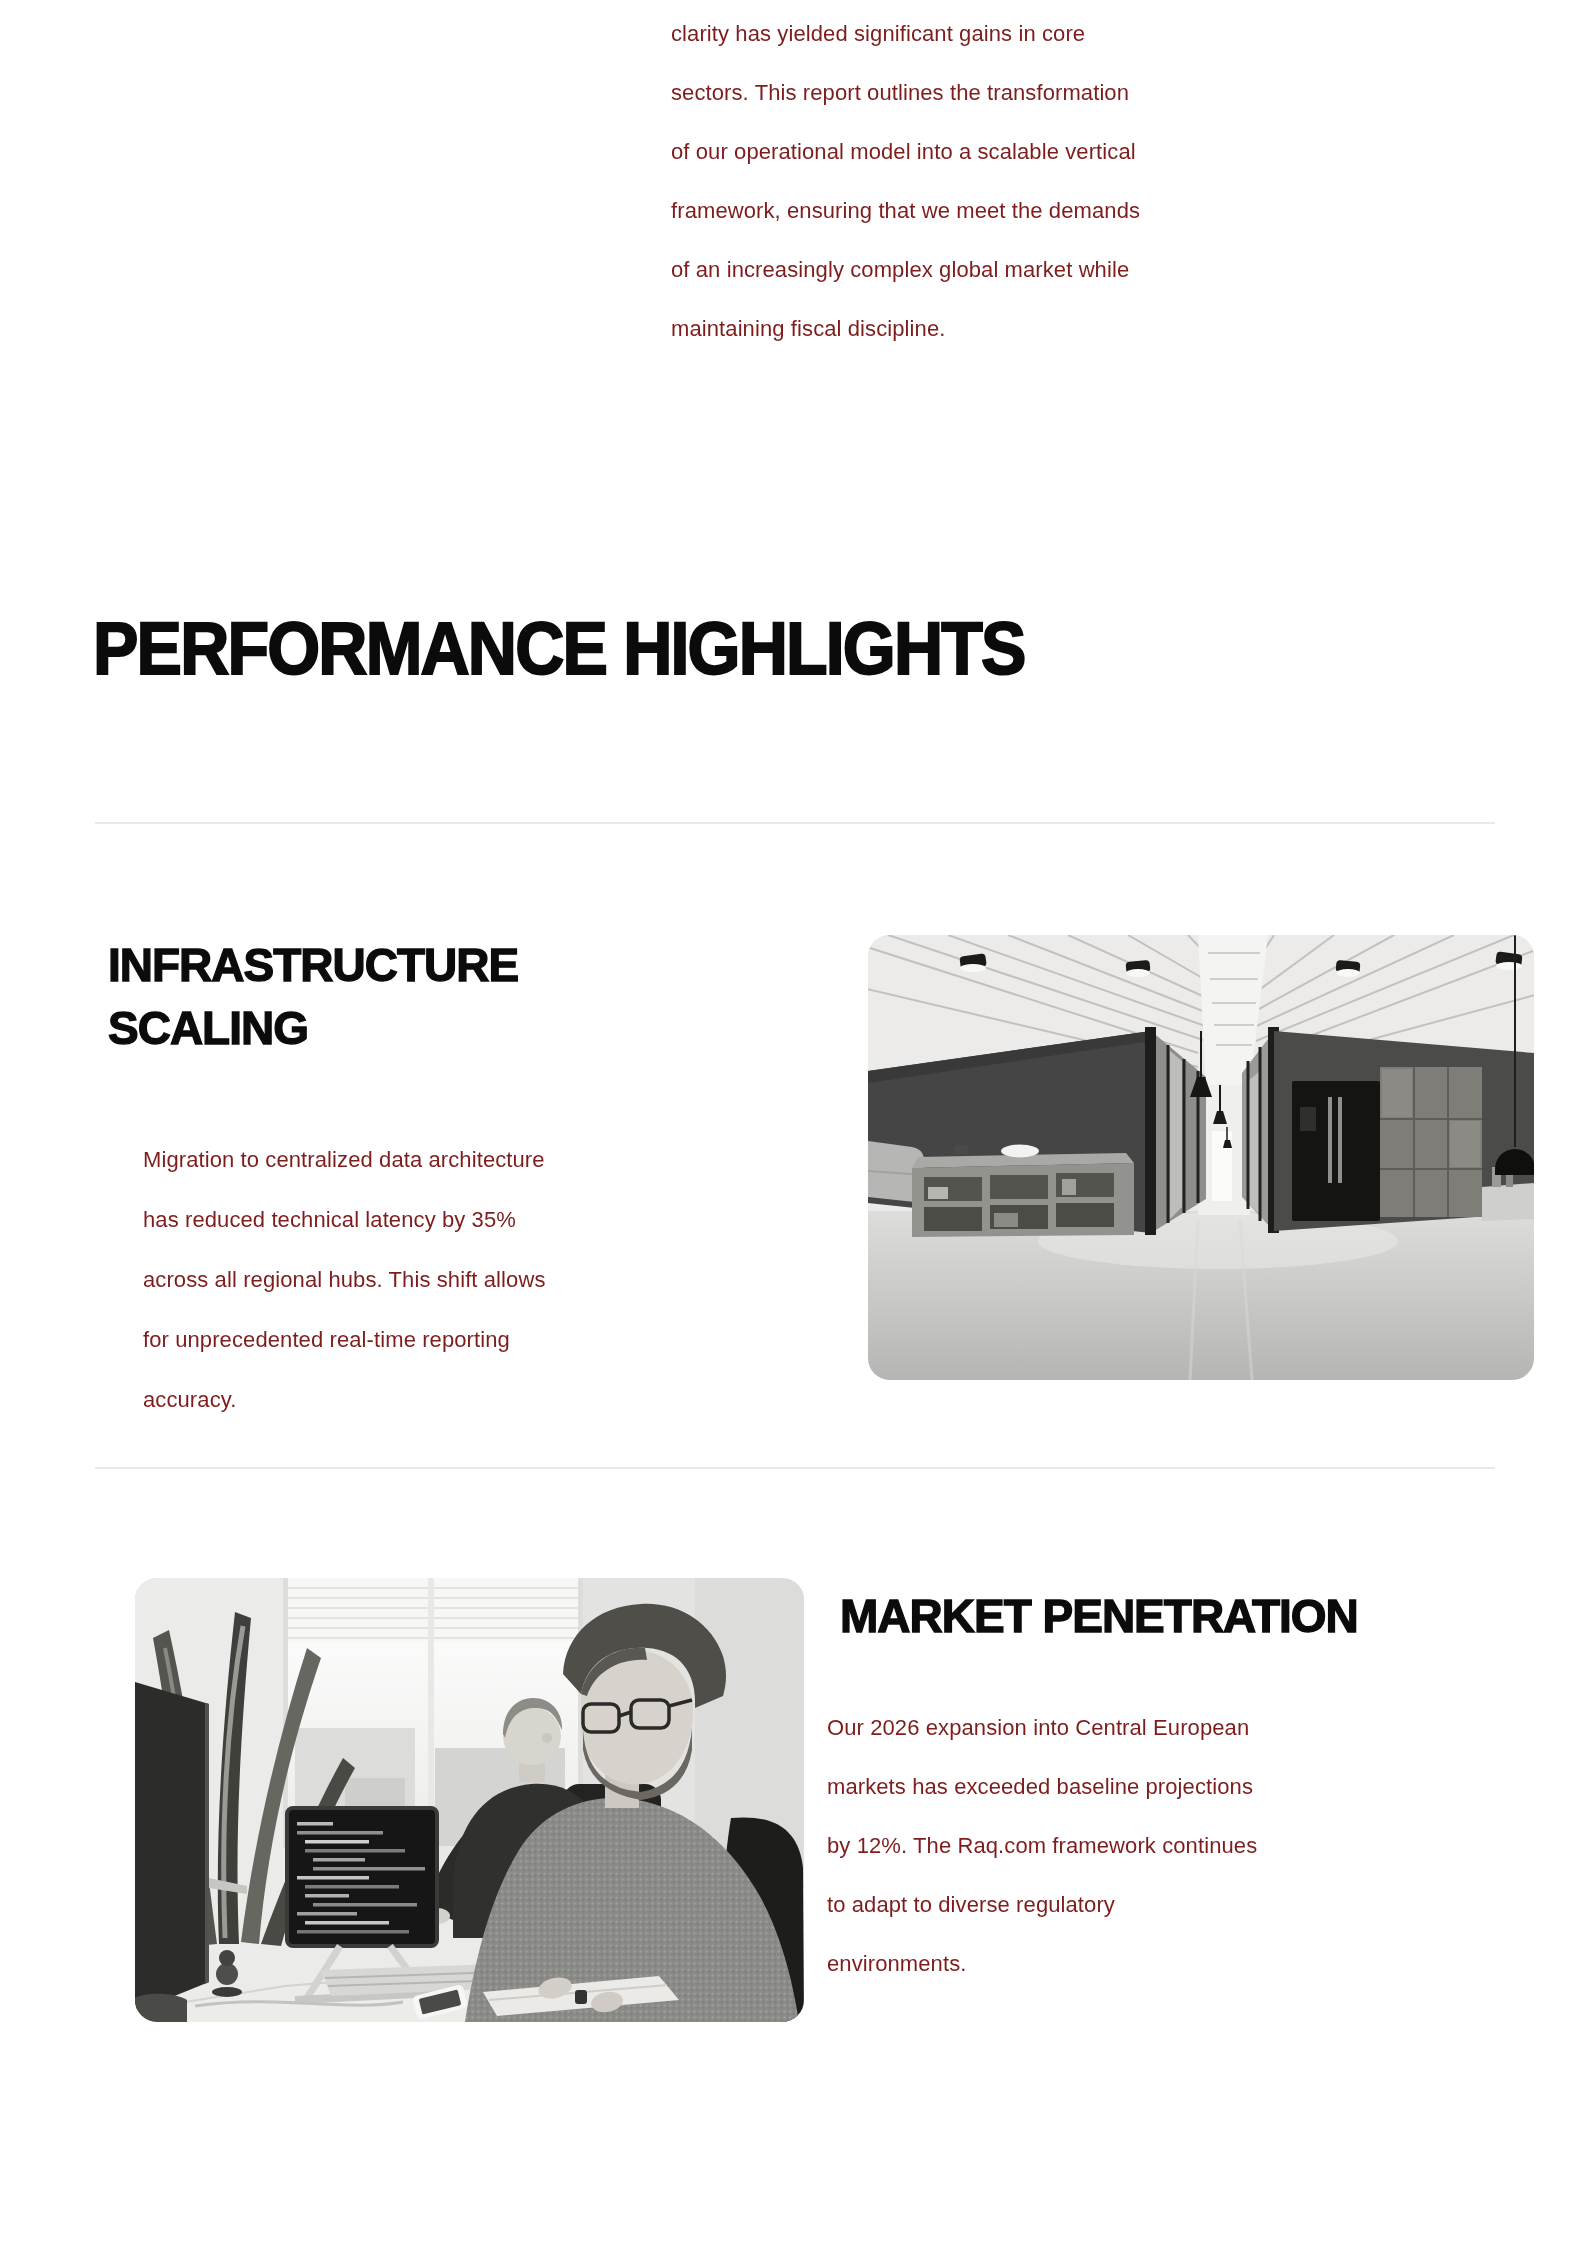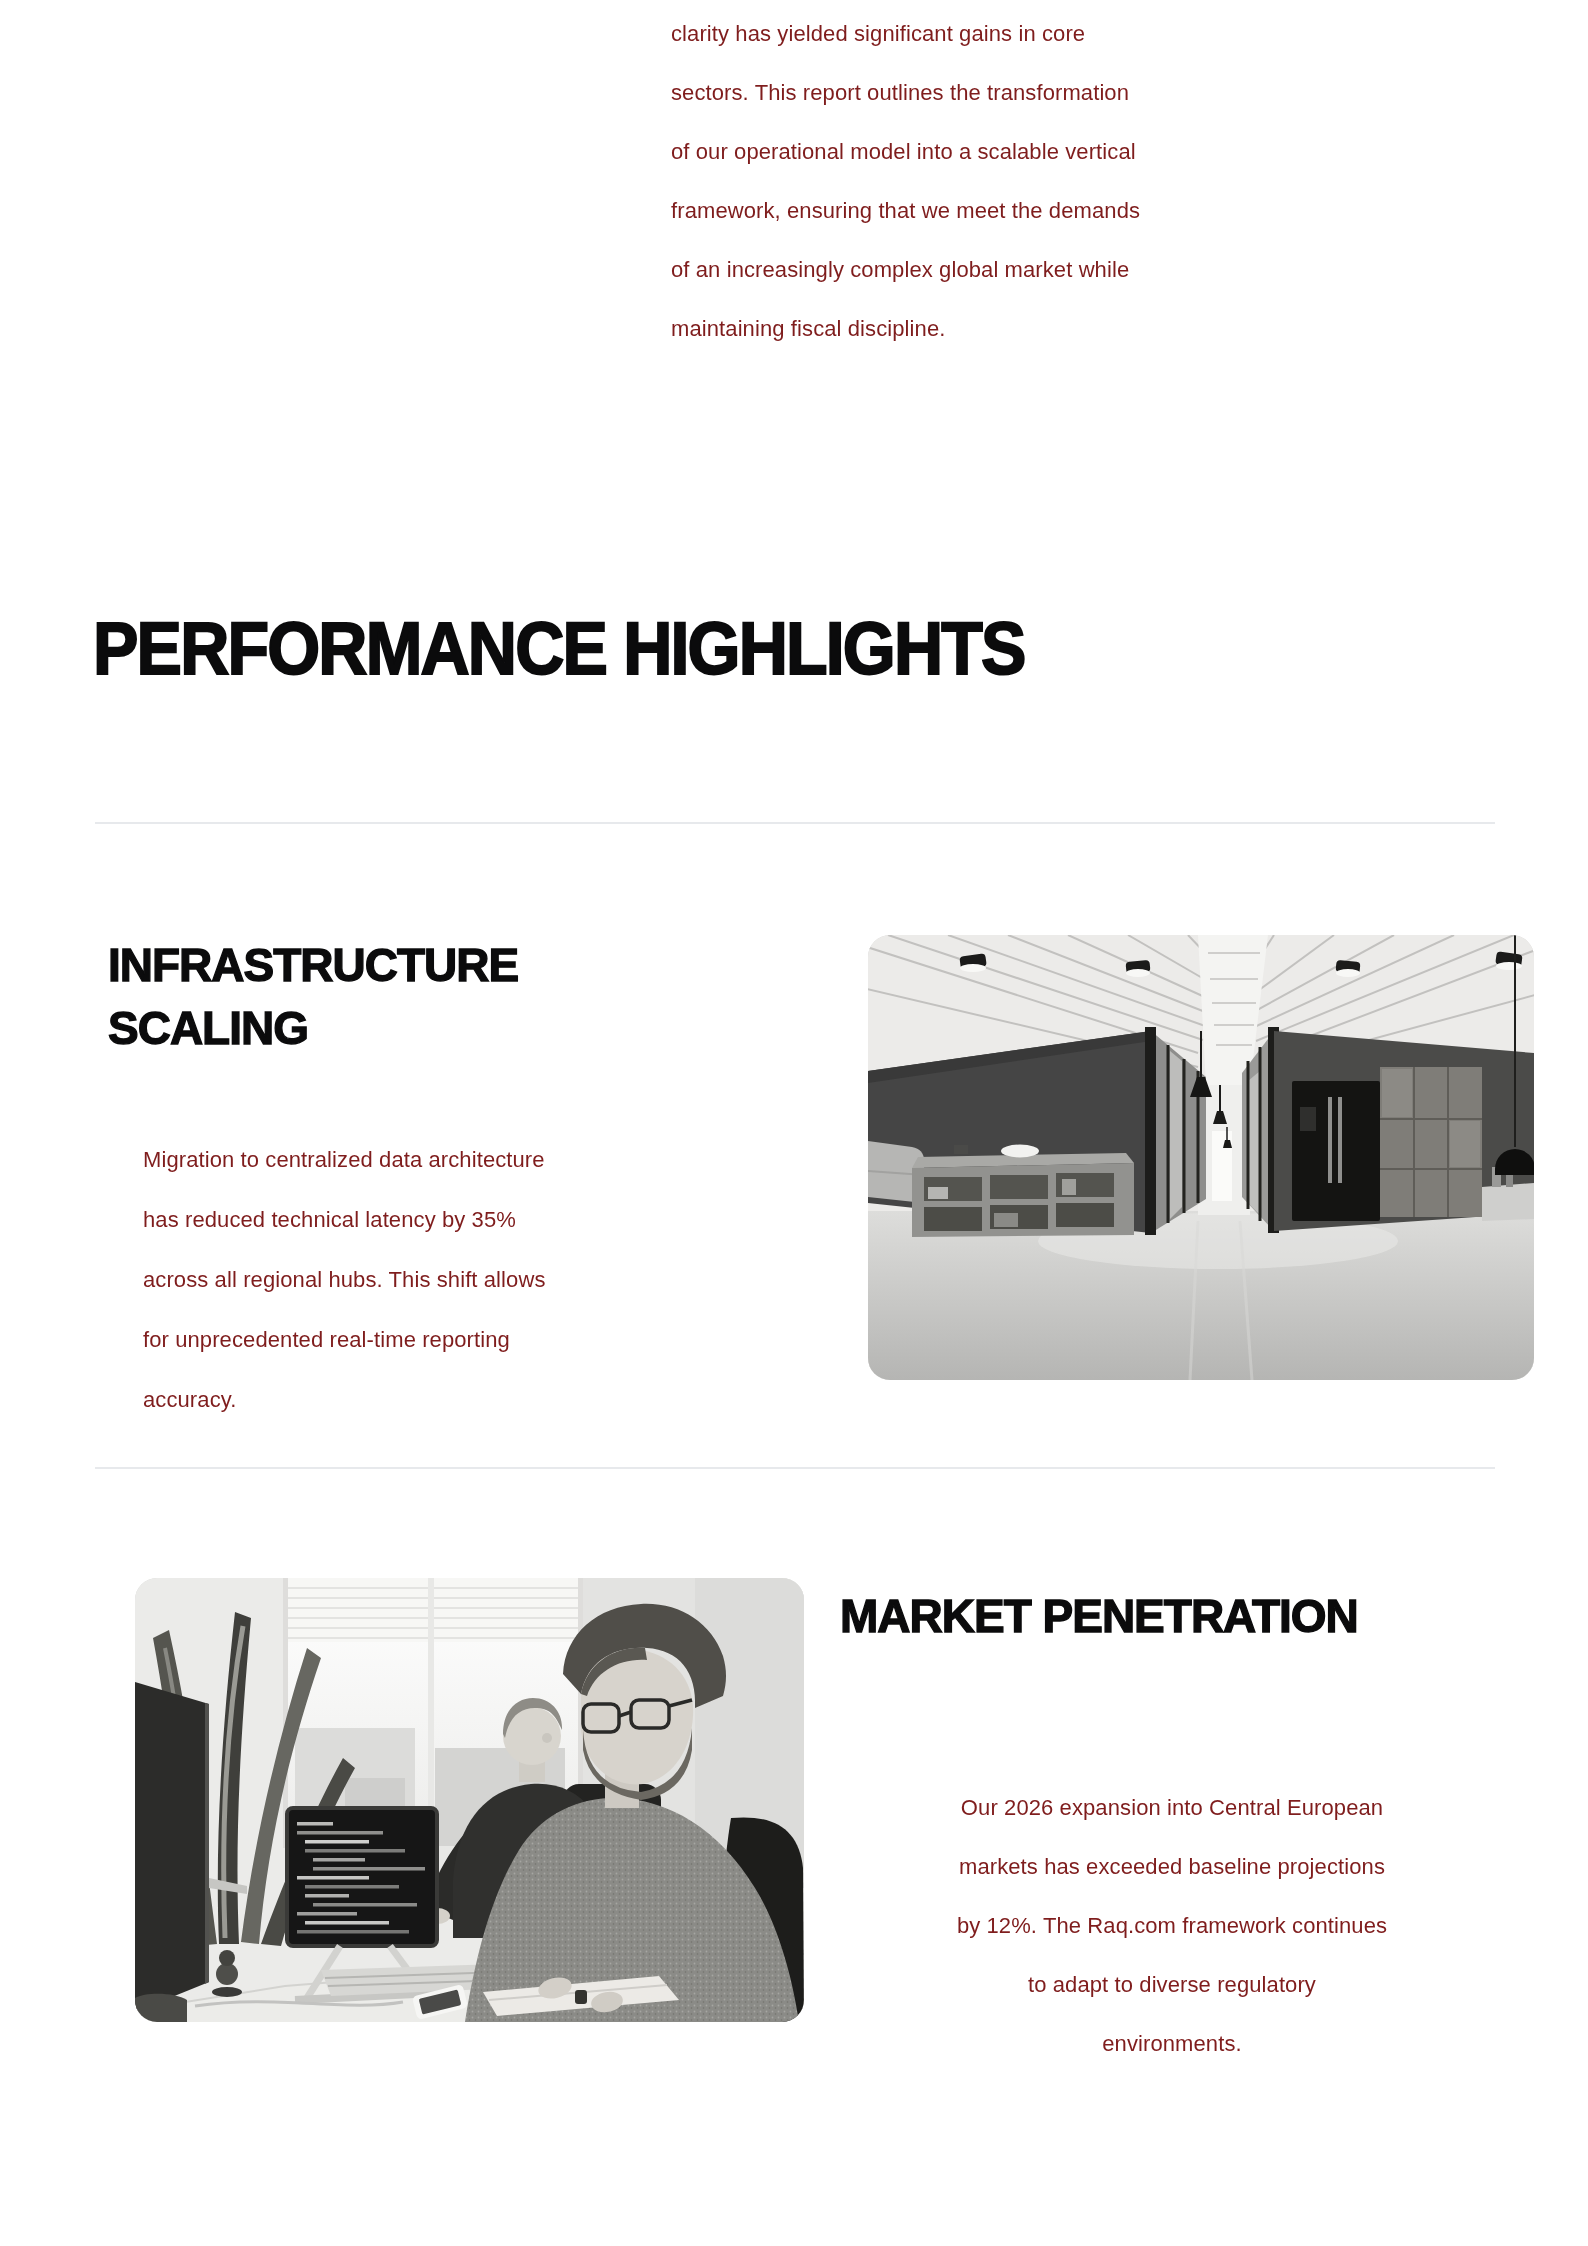--- a/index.html
+++ b/index.html
@@ -32,21 +32,21 @@
   }
   .photo svg{display:block;width:100%;height:100%;}
   #intro-paragraph{left:671px;top:-18px;width:860px;}
   #infra-heading{left:95px;top:921px;}
   #infra-body{left:95px;top:1108px;width:690px;line-height:60px;margin-left:48px;}
   #photo-office{left:828px;top:919px;width:666px;height:445px;}
   #divider-1{top:822px;}
   #divider-2{top:1467px;}
   #photo-team{left:95px;top:1562px;width:669px;height:444px;}
   #market-heading{left:827px;top:1572px;}
-  #market-body{left:827px;top:1756px;width:690px;text-align:center;}
+  #market-body{left:827px;top:1676px;width:690px;}
 </style>
 </head>
 <body>
 
 <main>
 
   <section>
     <p id="intro-paragraph" class="body-text pre">clarity has yielded significant gains in core
 sectors. This report outlines the transformation
 of our operational model into a scalable vertical

